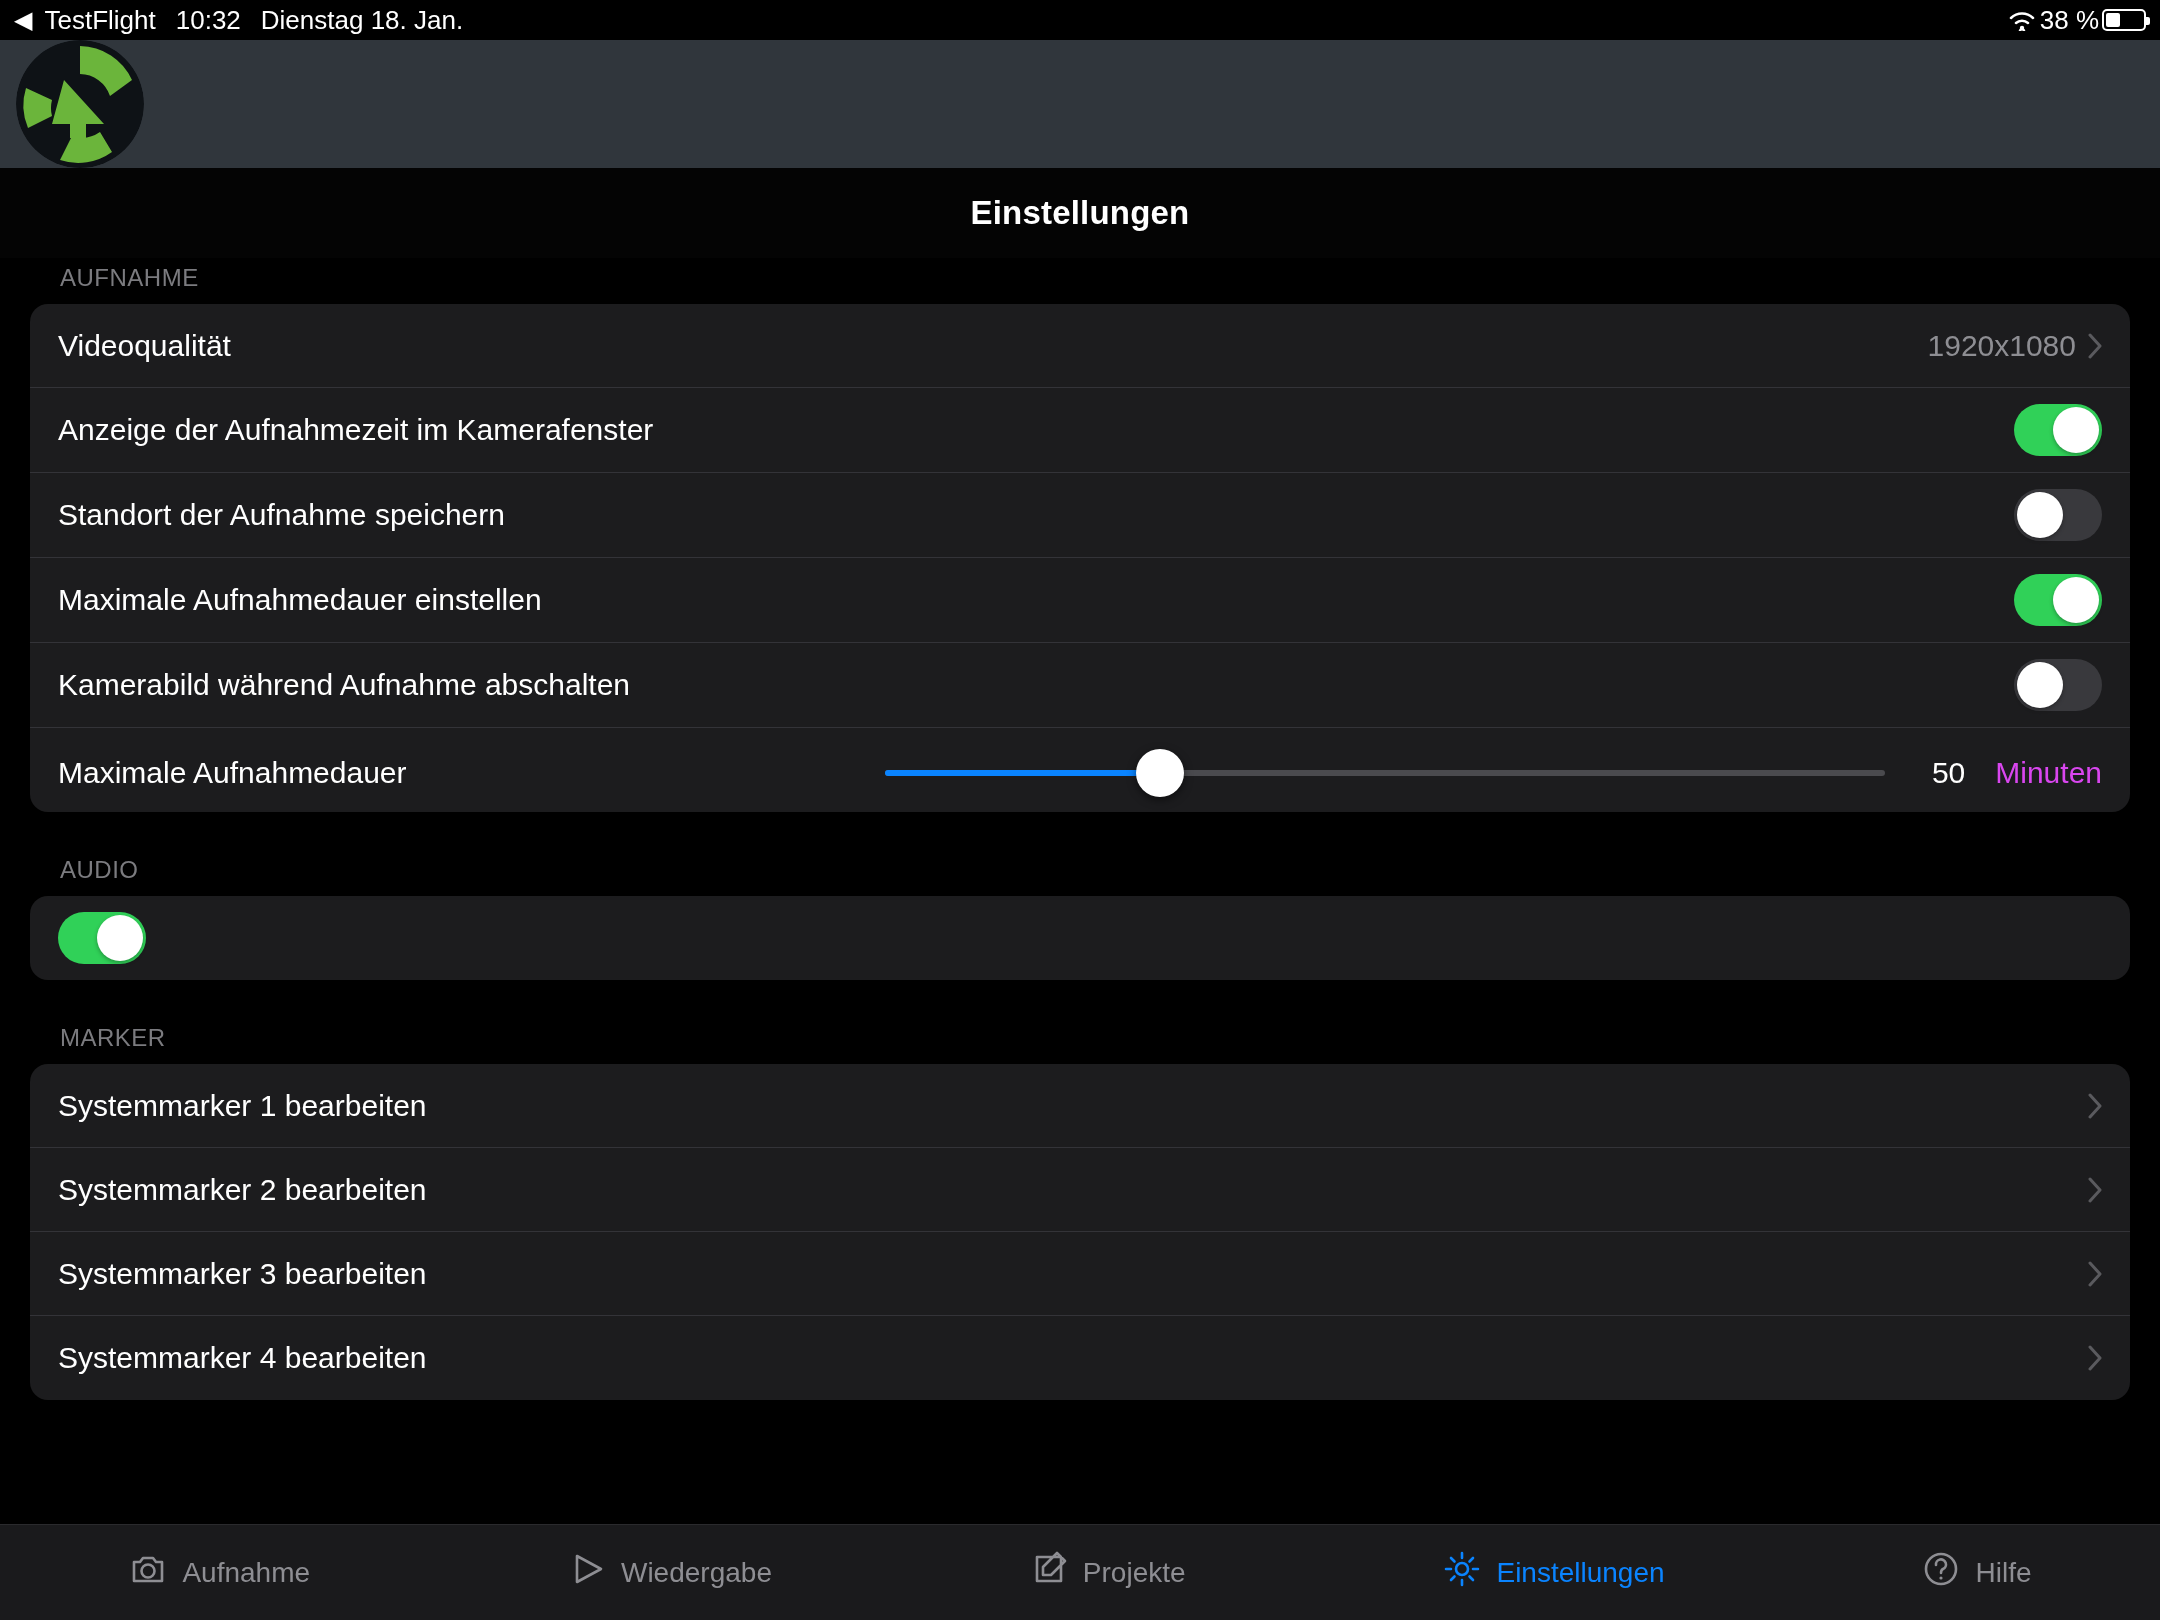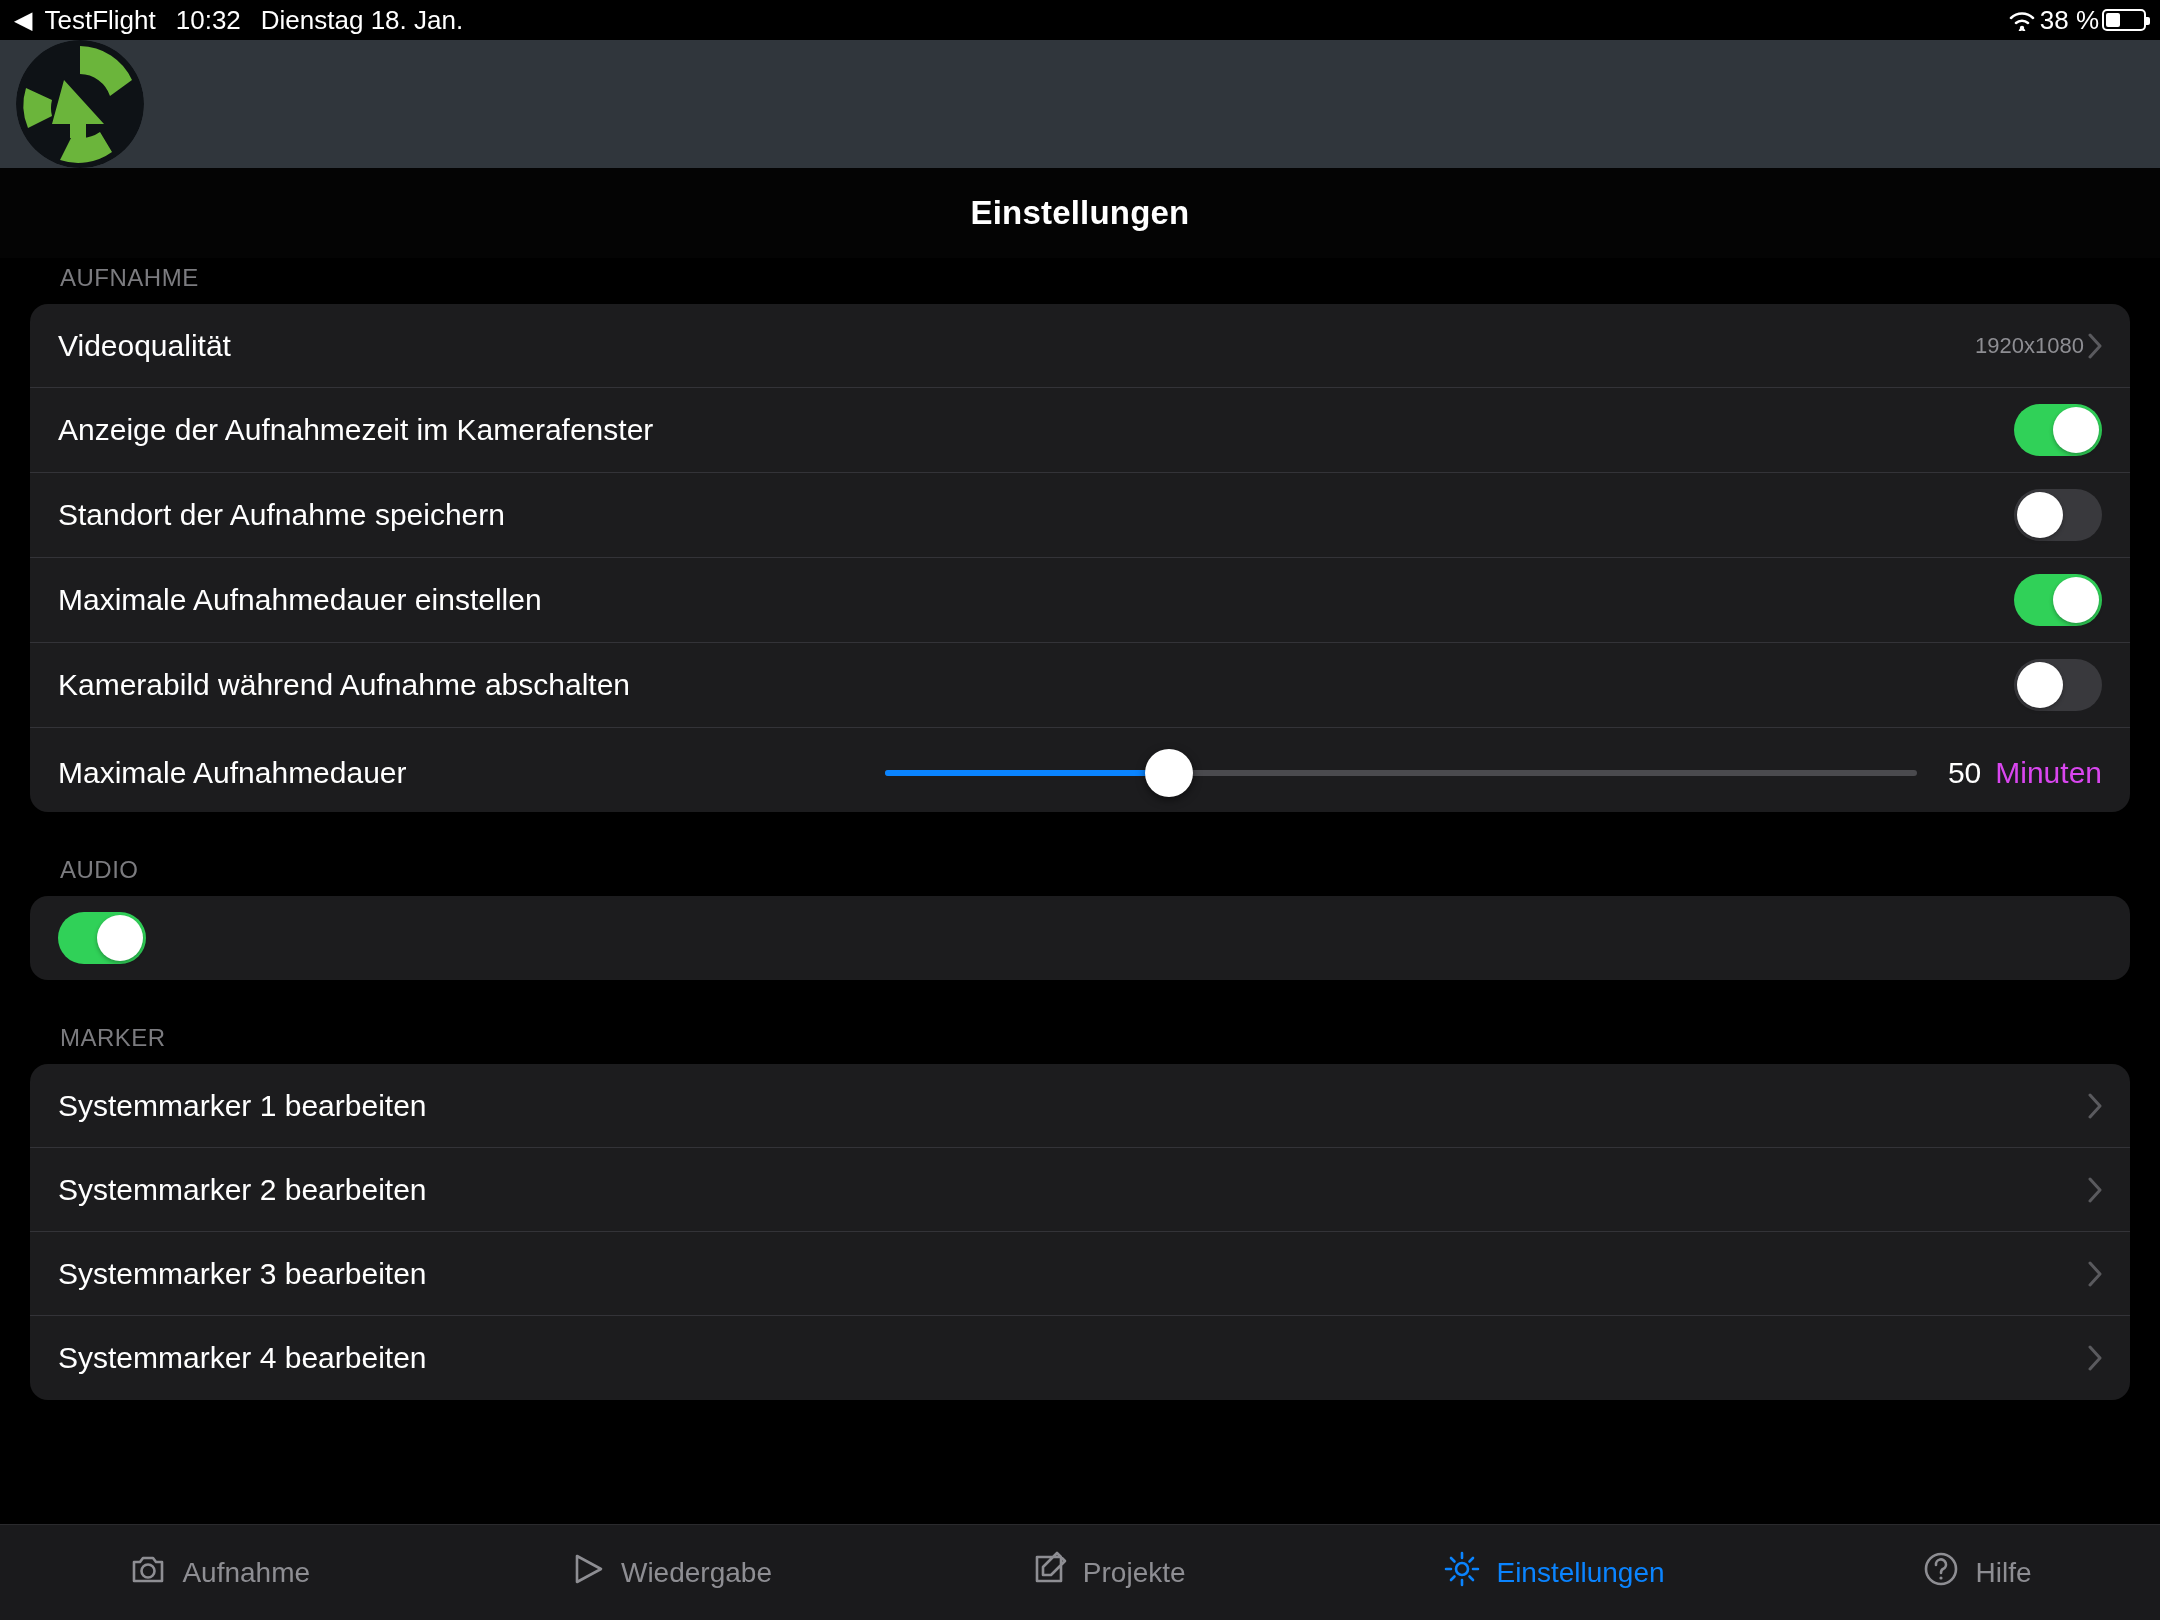--- a/index.html
+++ b/index.html
@@ -87,42 +87,42 @@
 
   .row {
     display: flex; align-items: center;
     min-height: 84px;
     padding: 16px 28px;
     border-bottom: 1px solid #333338;
     font-size: 30px;
   }
   .row:last-child { border-bottom: none; }
   .row .label { flex: 1; color: #fff; }
-  .row .value { color: #8e8e93; font-size: 22px; margin-right: 4px; }
+  .row .value { color: #8e8e93; font-size: 30px; margin-right: 12px; }
   .row .chevron { color: #5a5a5e; font-size: 32px; }
 
   
   .toggle {
     width: 88px; height: 52px; border-radius: 26px;
     position: relative; flex-shrink: 0;
   }
   .toggle.on  { background: #30d158; }
   .toggle.off { background: #39393d; }
   .toggle .knob {
     position: absolute; top: 3px; width: 46px; height: 46px;
     background: #fff; border-radius: 50%;
     box-shadow: 0 2px 4px rgba(0,0,0,.3);
   }
   .toggle.on  .knob { right: 3px; }
   .toggle.off .knob { left: 3px; }
 
   
   .slider-row { padding-bottom: 10px; }
   .slider-area {
-    flex: 1.25; display: flex; align-items: center; gap: 14px;
+    flex: 1.25; display: flex; align-items: center; gap: 30px;
   }
   .slider {
     flex: 1; height: 40px; position: relative; display: flex; align-items: center;
   }
   .slider .track {
     height: 6px; width: 100%; background: #4a4a4e; border-radius: 3px; position: relative;
   }
   .slider .fill {
     position: absolute; left: 0; top: 0; height: 100%;
     background: #0a84ff; border-radius: 3px;

